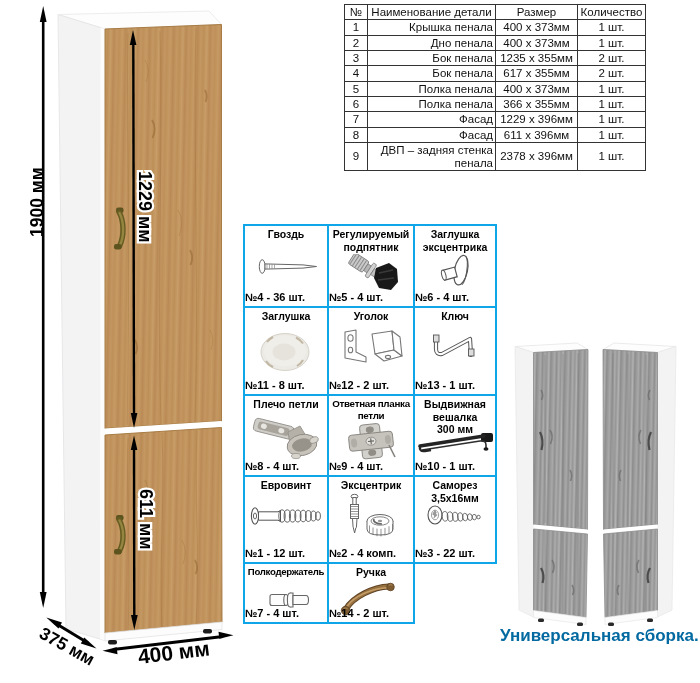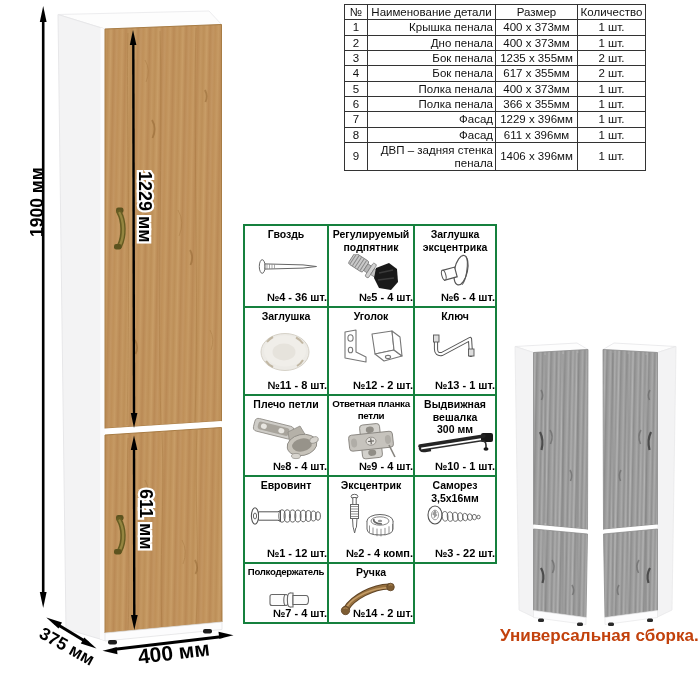--- a/index.html
+++ b/index.html
@@ -3,30 +3,30 @@
 <meta charset="utf-8">
 <style>
   html,body{margin:0;padding:0;background:#fff;}
   #page{position:relative;width:700px;height:683px;background:#fff;overflow:hidden;
         font-family:"Liberation Sans", sans-serif;}
   #parts{position:absolute;left:344px;top:4px;width:301px;border-collapse:collapse;table-layout:fixed;}
   #parts td{border:1px solid #333;font-size:11.5px;color:#111;padding:0 2px;
             text-align:center;vertical-align:middle;line-height:1.1;white-space:nowrap;overflow:hidden;}
   #parts td.nm{text-align:right;padding-left:5px;white-space:normal;line-height:1.05;}
   #hw{position:absolute;left:243px;top:224px;border-collapse:collapse;table-layout:fixed;}
-  #hw td{border:2px solid #15803d;padding:0;position:relative;}
+  #hw td{border:2px solid #0ea5e9;padding:0;position:relative;}
   #hw td.empty{border:none;}
   .cellbox{position:absolute;left:0;top:0;right:0;bottom:0;}
   .ttl{position:absolute;top:2px;left:0;width:100%;text-align:center;
        font-weight:bold;font-size:10.5px;line-height:1.2;color:#000;}
-  .cap{position:absolute;bottom:3px;left:0;width:100%;text-align:right;
+  .cap{position:absolute;bottom:3px;left:0;width:100%;text-align:left;
        font-weight:bold;font-size:11px;color:#000;white-space:nowrap;}
   .icon{position:absolute;}
   #univ{position:absolute;left:500px;top:626px;width:190px;text-align:center;white-space:nowrap;
-        font-weight:bold;font-size:17px;color:#c2410c;}
+        font-weight:bold;font-size:17px;color:#0369a1;}
 </style>
 </head>
 <body>
 <div id="page">
 
 <svg id="draw" width="700" height="683" viewBox="0 0 700 683" style="position:absolute;left:0;top:0" xmlns="http://www.w3.org/2000/svg">
   <defs>
     <linearGradient id="wood" x1="0" y1="0" x2="24" y2="0.5" gradientUnits="userSpaceOnUse" spreadMethod="repeat">
       <stop offset="0" stop-color="#bf9059"></stop>
       <stop offset="0.13" stop-color="#c69a64"></stop>
@@ -251,21 +251,21 @@
         </tr>
   <tr style="height:15px">
           <td>8</td>
           <td class="nm">Фасад</td>
           <td>611 х 396мм</td>
           <td>1 шт.</td>
         </tr>
   <tr style="height:28px">
           <td>9</td>
           <td class="nm">ДВП – задняя стенка пенала</td>
-          <td>1406 х 396мм</td>
+          <td>2378 х 396мм</td>
           <td>1 шт.</td>
         </tr>
 </tbody>
     </table>
 
 <table id="hw">
   <colgroup>
         <col style="width:84px">
         <col style="width:86px">
         <col style="width:82px">

